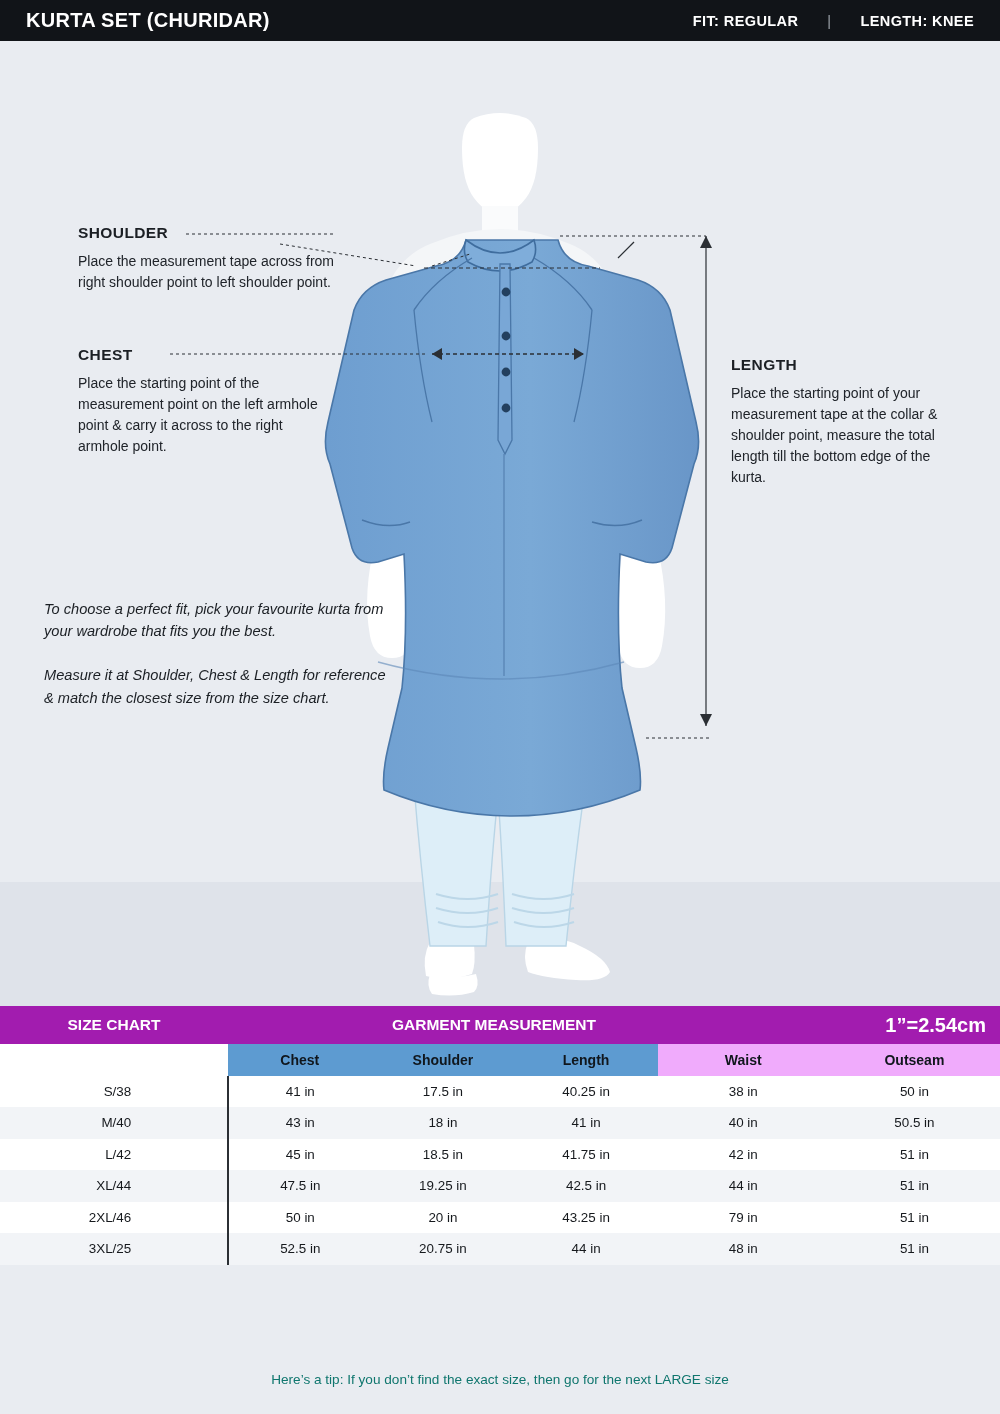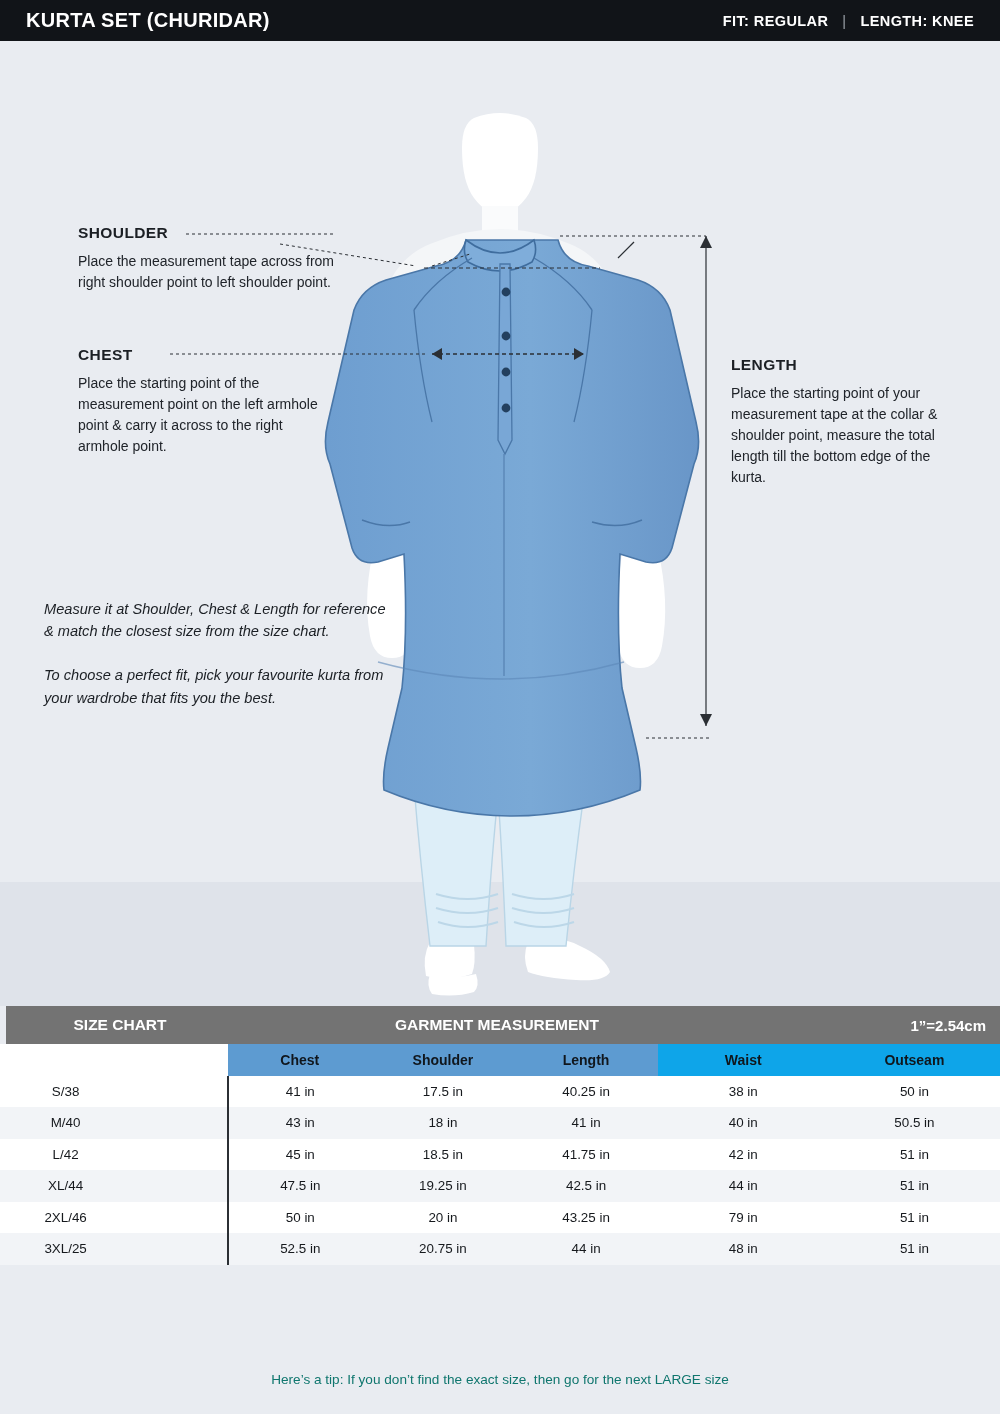--- a/index.html
+++ b/index.html
@@ -12,21 +12,21 @@
   .page { position: relative; width: 1000px; height: 1414px; background: #e9ecf1; }
 
   
   .header {
     position: absolute; top: 0; left: 0; width: 1000px; height: 41px;
     background: #111418; color: #ffffff;
     display: flex; align-items: center; justify-content: space-between;
     padding: 16px 26px;
   }
   .header-title { font-size: 20px; font-weight: bold; letter-spacing: .3px; }
-  .header-right { display: flex; align-items: center; gap: 14px; font-size: 14.5px; font-weight: bold; letter-spacing: .4px; }
+  .header-right { display: flex; align-items: center; gap: 29px; font-size: 14.5px; font-weight: bold; letter-spacing: .4px; }
   .header-sep { color: #9aa0a6; font-weight: normal; }
 
   
   .illus {
     position: absolute; top: 58px; left: 0; width: 1000px; height: 824px;
     background: #e9ecf1;
   }
   .illus-floor {
     position: absolute; top: 882px; left: 0; width: 1000px; height: 124px;
     background: #dfe3ea;
@@ -47,44 +47,44 @@
 
   .notes { position: absolute; left: 44px; top: 598px; width: 350px; }
   .notes p {
     font-size: 14.6px; line-height: 1.52; color: #1b1f24;
     font-style: italic; margin-bottom: 22px;
   }
 
   
   .chart { position: absolute; top: 1006px; left: 0; width: 1000px; }
   .chart-head {
-    height: 38px; background: #737373; color: #fff;
+    height: 38px; background: #a21caf; color: #fff;
     display: flex; align-items: center;
-    font-size: 15.5px; font-weight: bold; margin-left: 6px;
+    font-size: 15.5px; font-weight: bold;
   }
   .ch-left   { width: 228px; text-align: center; }
   .ch-mid    { flex: 1; text-align: center; }
-  .ch-right  { width: 240px; text-align: right; padding-right: 14px; font-size: 15px; }
+  .ch-right  { width: 240px; text-align: right; padding-right: 14px; font-size: 20px; }
 
   table.sizes { width: 1000px; border-collapse: collapse; table-layout: fixed; }
   table.sizes th, table.sizes td {
     height: 31.5px; font-size: 13.4px; text-align: center; color: #16191d;
   }
   table.sizes th { font-weight: bold; font-size: 14px; }
   table.sizes col.c0 { width: 228px; }
   table.sizes col.c1, table.sizes col.c2, table.sizes col.c3 { width: 143px; }
   table.sizes col.c4, table.sizes col.c5 { width: 171px; }
 
   thead th.blank { background: #ffffff; }
   thead th.g1 { background: #5d9bd1; color: #10161c; }
-  thead th.g2 { background: #0ea5e9; color: #10161c; }
+  thead th.g2 { background: #f0abfc; color: #10161c; }
 
   tbody tr:nth-child(odd)  td { background: #ffffff; }
   tbody tr:nth-child(even) td { background: #f2f4f7; }
-  tbody td.size { text-align: center; padding-right: 96px; font-weight: normal; }
+  tbody td.size { text-align: right; padding-right: 96px; font-weight: normal; }
   tbody td.divider { border-left: 2px solid #2b2f34; }
 
   .footer-tip {
     position: absolute; top: 1372px; left: 0; width: 1000px;
     text-align: center; font-size: 13.6px; color: #0f766e;
   }
 </style>
 </head>
 <body>
 
@@ -223,22 +223,22 @@
     <h3>CHEST</h3>
     <p>Place the starting point of the measurement point on the left armhole point &amp; carry it across to the right armhole point.</p>
   </div>
 
   <div class="callout" id="callout-length">
     <h3>LENGTH</h3>
     <p>Place the starting point of your measurement tape at the collar &amp; shoulder point, measure the total length till the bottom edge of the kurta.</p>
   </div>
 
   <div class="notes">
+    <p>To choose a perfect fit, pick your favourite kurta from your wardrobe that fits you the best.</p>
     <p>Measure it at Shoulder, Chest &amp; Length for reference &amp; match the closest size from the size chart.</p>
-    <p>To choose a perfect fit, pick your favourite kurta from your wardrobe that fits you the best.</p>
   </div>
 
   <div class="chart">
     <div class="chart-head">
       <div class="ch-left">SIZE CHART</div>
       <div class="ch-mid">GARMENT MEASUREMENT</div>
       <div class="ch-right">1”=2.54cm</div>
     </div>
 
     <table class="sizes">

